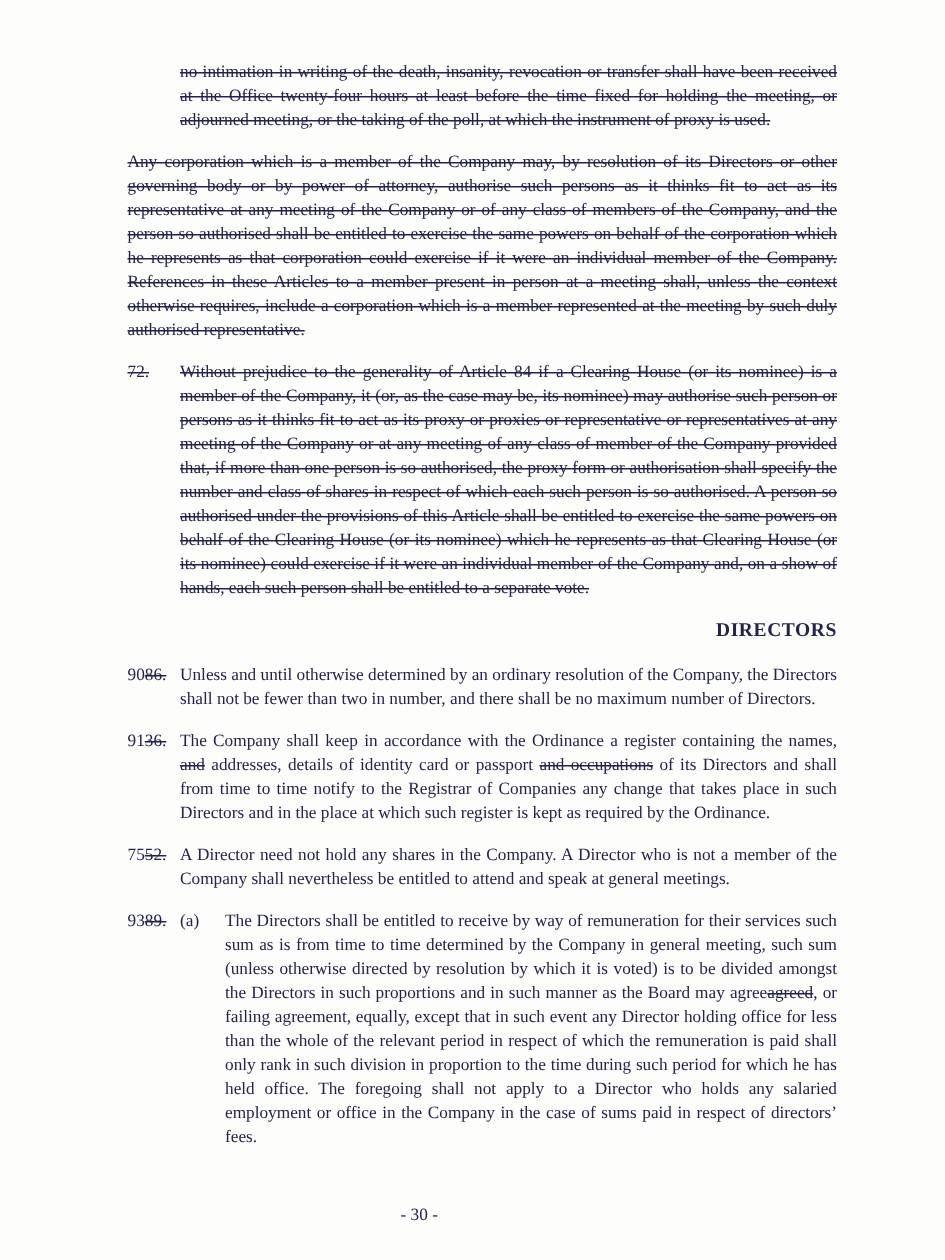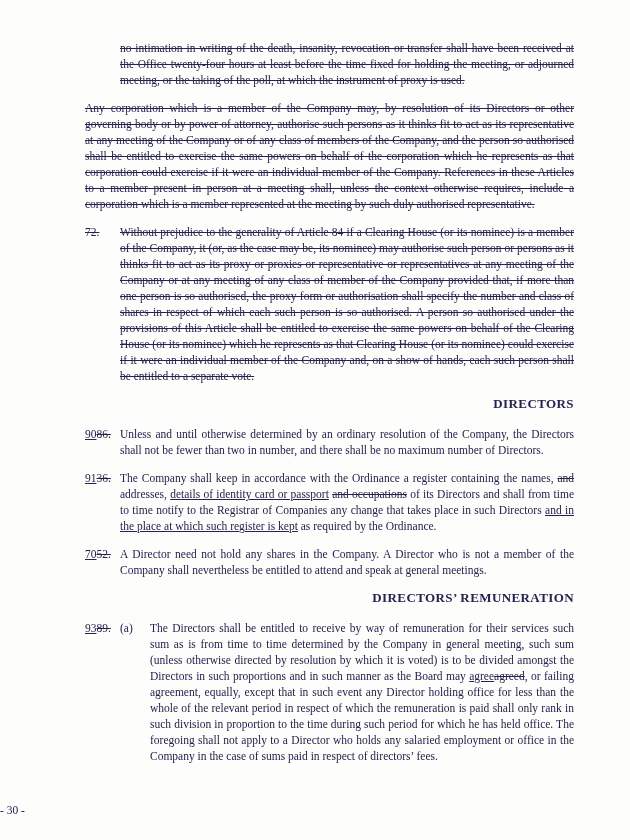--- a/index.html
+++ b/index.html
@@ -7,21 +7,21 @@
     padding: 0;
     background: #9a9a9a;
   }
   .page {
     width: 630px;
     height: 840px;
     margin: 0 auto;
     background: #fdfdfb;
     position: relative;
     box-sizing: border-box;
-    padding: 40px 56px 0 85px;
+    padding: 40px 72px 0 85px;
     font-family: "Liberation Serif", "DejaVu Serif", serif;
     font-size: 11.5px;
     line-height: 16px;
     color: #23234e;
     overflow: hidden;
   }
   .para-row {
     display: flex;
     margin-bottom: 12px;
   }
@@ -39,27 +39,27 @@
   }
   .heading {
     font-weight: bold;
     font-size: 13px;
     text-align: right;
     letter-spacing: 0.4px;
     margin: 6px 0 14px 0;
   }
   .seg.plain { text-decoration: none; }
   .seg.strike { text-decoration: line-through; text-decoration-thickness: 1px; }
-  .seg.underline { text-decoration: underline; text-decoration-thickness: 1px; }
+  .seg.underline { text-decoration-thickness: 1px; }
   .footer {
     position: absolute;
     bottom: 22px;
     left: 0;
     width: 559px;
-    text-align: left;
+    text-align: center;
     font-size: 11.5px;
   }
 </style>
 </head>
 <body>
 
 <div class="page">
   <div id="doc-blocks">
       <div class="para-row">
         <div class="num"></div>
@@ -75,24 +75,23 @@
       <div class="heading">DIRECTORS</div>
       <div class="para-row">
         <div class="num"><span class="seg underline">90</span><span class="seg strike">86.</span></div>
         <div class="body"><span class="seg plain">Unless and until otherwise determined by an ordinary resolution of the Company, the Directors shall not be fewer than two in number, and there shall be no maximum number of Directors.</span></div>
       </div>
       <div class="para-row">
         <div class="num"><span class="seg underline">91</span><span class="seg strike">36.</span></div>
         <div class="body"><span class="seg plain">The Company shall keep in accordance with the Ordinance a register containing the names, </span><span class="seg strike">and</span><span class="seg plain"> addresses, </span><span class="seg underline">details of identity card or passport</span><span class="seg plain"> </span><span class="seg strike">and occupations</span><span class="seg plain"> of its Directors and shall from time to time notify to the Registrar of Companies any change that takes place in such Directors </span><span class="seg underline">and in the place at which such register is kept</span><span class="seg plain"> as required by the Ordinance.</span></div>
       </div>
       <div class="para-row">
-        <div class="num"><span class="seg underline">70</span><span class="seg strike">52.</span></div>
+        <div class="num"><span class="seg underline">75</span><span class="seg strike">52.</span></div>
         <div class="body"><span class="seg plain">A Director need not hold any shares in the Company. A Director who is not a member of the Company shall nevertheless be entitled to attend and speak at general meetings.</span></div>
       </div>
-      <div class="heading">DIRECTORS’ REMUNERATION</div>
       <div class="para-row">
         <div class="num"><span class="seg underline">93</span><span class="seg strike">89.</span></div>
         <div class="sub">(a)</div>
         <div class="body"><span class="seg plain">The Directors shall be entitled to receive by way of remuneration for their services such sum as is from time to time determined by the Company in general meeting, such sum (unless otherwise directed by resolution by which it is voted) is to be divided amongst the Directors in such proportions and in such manner as the Board may </span><span class="seg underline">agree</span><span class="seg strike">agreed</span><span class="seg plain">, or failing agreement, equally, except that in such event any Director holding office for less than the whole of the relevant period in respect of which the remuneration is paid shall only rank in such division in proportion to the time during such period for which he has held office. The foregoing shall not apply to a Director who holds any salaried employment or office in the Company in the case of sums paid in respect of directors’ fees.</span></div>
       </div>
     </div>
   <div class="footer">- 30 -</div>
 </div>
 
 </body></html>

